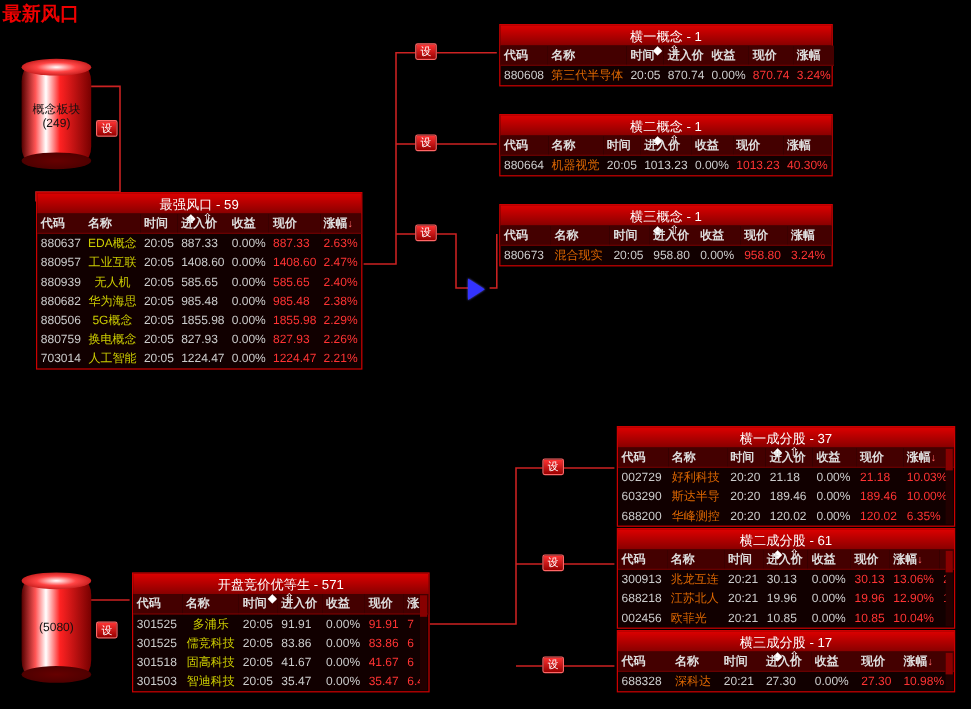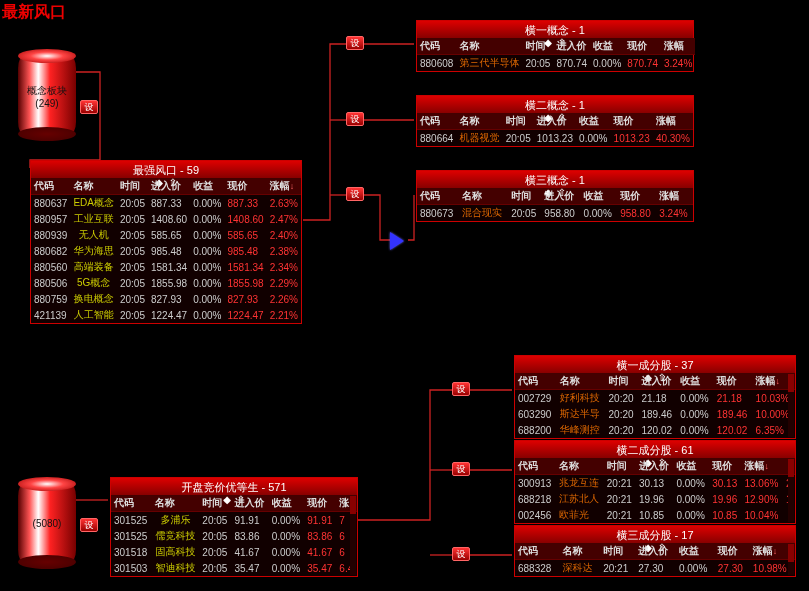--- a/index.html
+++ b/index.html
@@ -246,48 +246,39 @@
         <tr>
           <td class="c-code">880682</td>
           <td class="c-name-y">华为海思</td>
           <td class="c-time">20:05</td>
           <td class="c-val">985.48</td>
           <td class="c-val">0.00%</td>
           <td class="c-red">985.48</td>
           <td class="c-red">2.38%</td>
         </tr>
         <tr>
-          <td class="c-code">880560</td>
-          <td class="c-name-y">高端装备</td>
-          <td class="c-time">20:05</td>
-          <td class="c-val">1581.34</td>
-          <td class="c-val">0.00%</td>
-          <td class="c-red">1581.34</td>
-          <td class="c-red">2.34%</td>
-        </tr>
-        <tr>
           <td class="c-code">880506</td>
           <td class="c-name-y">5G概念</td>
           <td class="c-time">20:05</td>
           <td class="c-val">1855.98</td>
           <td class="c-val">0.00%</td>
           <td class="c-red">1855.98</td>
           <td class="c-red">2.29%</td>
         </tr>
         <tr>
           <td class="c-code">880759</td>
           <td class="c-name-y">换电概念</td>
           <td class="c-time">20:05</td>
           <td class="c-val">827.93</td>
           <td class="c-val">0.00%</td>
           <td class="c-red">827.93</td>
           <td class="c-red">2.26%</td>
         </tr>
         <tr>
-          <td class="c-code">421139</td>
+          <td class="c-code">703014</td>
           <td class="c-name-y">人工智能</td>
           <td class="c-time">20:05</td>
           <td class="c-val">1224.47</td>
           <td class="c-val">0.00%</td>
           <td class="c-red">1224.47</td>
           <td class="c-red">2.21%</td>
         </tr>
       </tbody>
     </table>
 </div>

